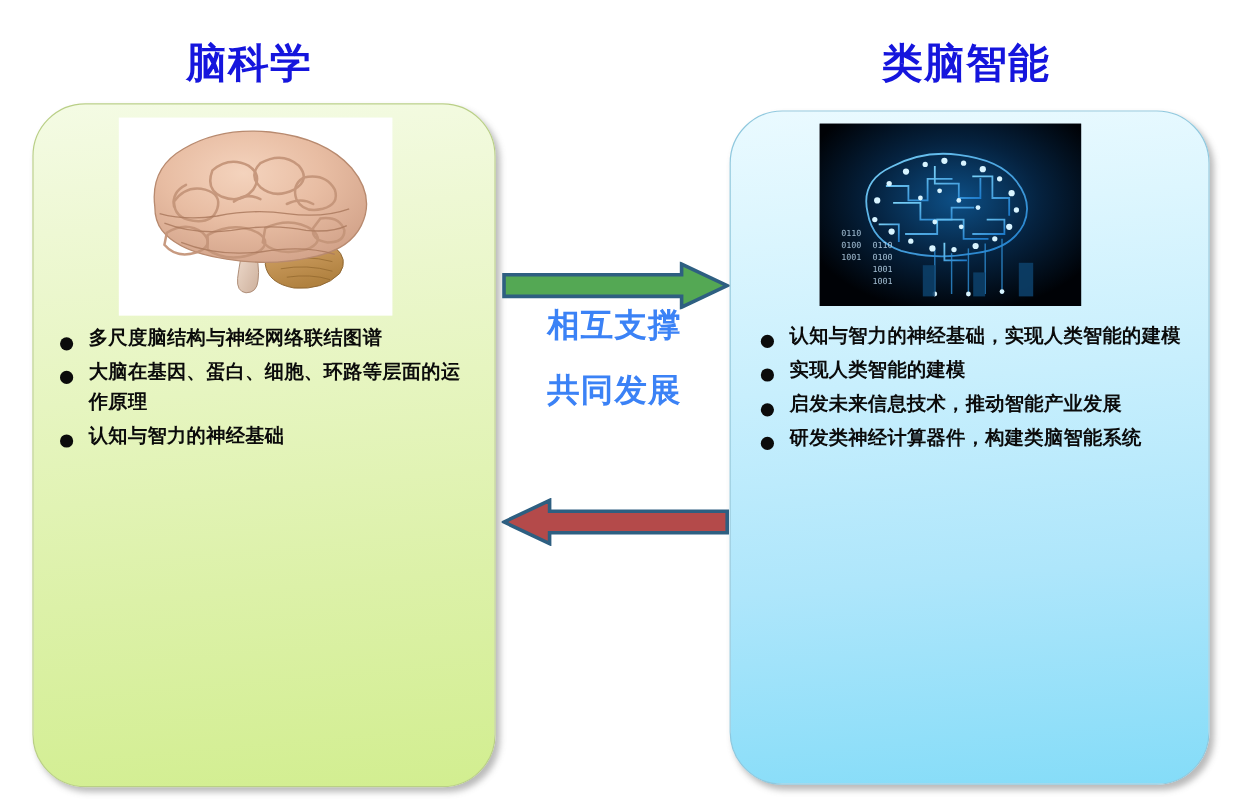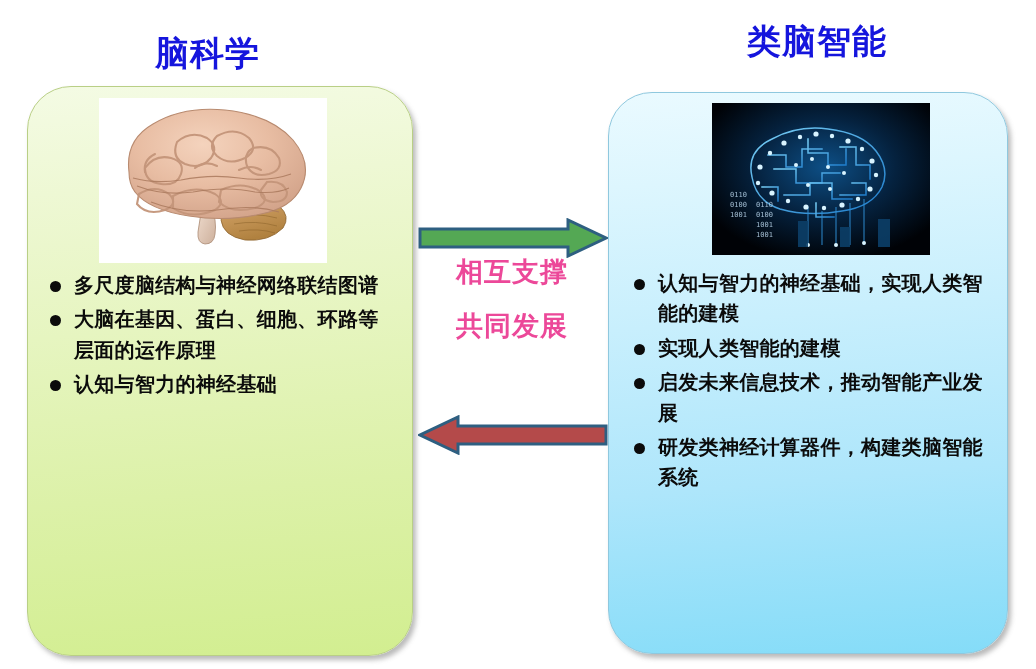--- a/index.html
+++ b/index.html
@@ -27,21 +27,21 @@
   .panel-title {
     position: absolute;
     font-size: 34px;
     font-weight: bold;
     color: #1515dd;
     letter-spacing: 1px;
     white-space: nowrap;
     line-height: 1;
   }
   #title-left  { left: 155px; top: 36px; }
-  #title-right { left: 735px; top: 24px; margin-left: 12px; }
+  #title-right { left: 735px; top: 36px; }
 
   
   .panel {
     position: absolute;
     border-radius: 44px;
     box-sizing: border-box;
     box-shadow: 3px 4px 5px rgba(90,90,90,0.42);
   }
   #panel-left {
     left: 27px;
@@ -76,21 +76,21 @@
     overflow: hidden;
   }
   #fig-brain {
     left: 99px;
     top: 98px;
     width: 228px;
     height: 165px;
     background: #ffffff;
   }
   #fig-ai {
-    left: 712px;
+    left: 683px;
     top: 103px;
     width: 218px;
     height: 152px;
     background: #000208;
   }
 
   
   .fig-svg { display: block; width: 100%; height: 100%; }
 
   
@@ -100,21 +100,21 @@
     padding: 0;
     list-style: none;
   }
   #bullets-left  { left: 46px;  top: 270px; width: 350px; }
   #bullets-right { left: 630px; top: 268px; width: 368px; }
 
   .bullets li {
     position: relative;
     padding-left: 28px;
     margin: 0 0 4px 0;
-    font-size: 20px;
+    font-size: 16px;
     font-weight: bold;
     color: #0b0b0b;
     line-height: 1.52;
     letter-spacing: 0.3px;
   }
   .bullets li::before {
     content: "";
     position: absolute;
     left: 4px;
     top: 11px;
@@ -146,21 +146,21 @@
   .center-lines {
     position: absolute;
     left: 0;
     top: 48px;
     width: 196px;
     text-align: center;
   }
   .center-lines .cl {
     font-size: 27px;
     font-weight: bold;
-    color: #ec4899;
+    color: #3b82f6;
     line-height: 1;
     margin-bottom: 27px;
     letter-spacing: 1px;
     white-space: nowrap;
   }
   .center-lines .cl:last-child { margin-bottom: 16px; }
 </style>
 </head>
 <body>
 

